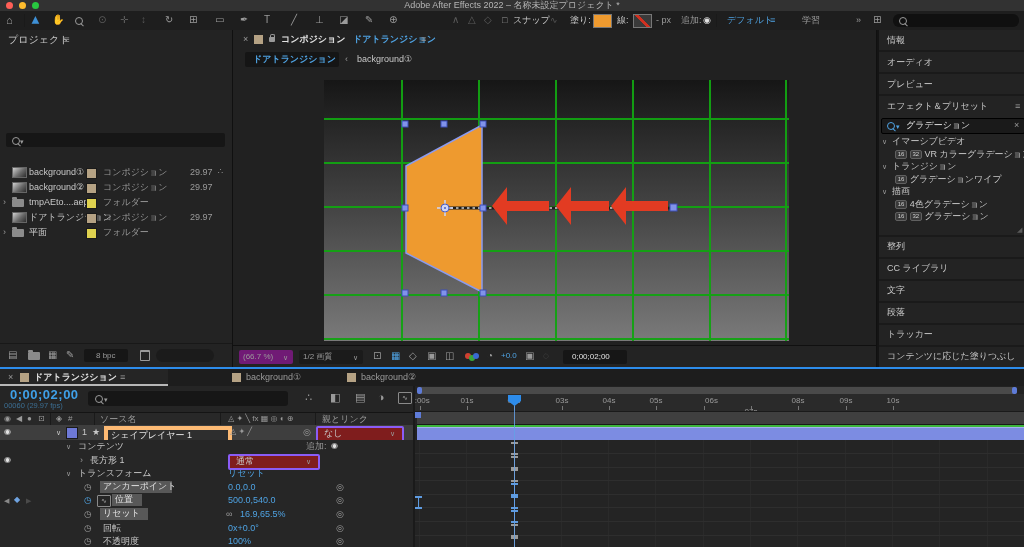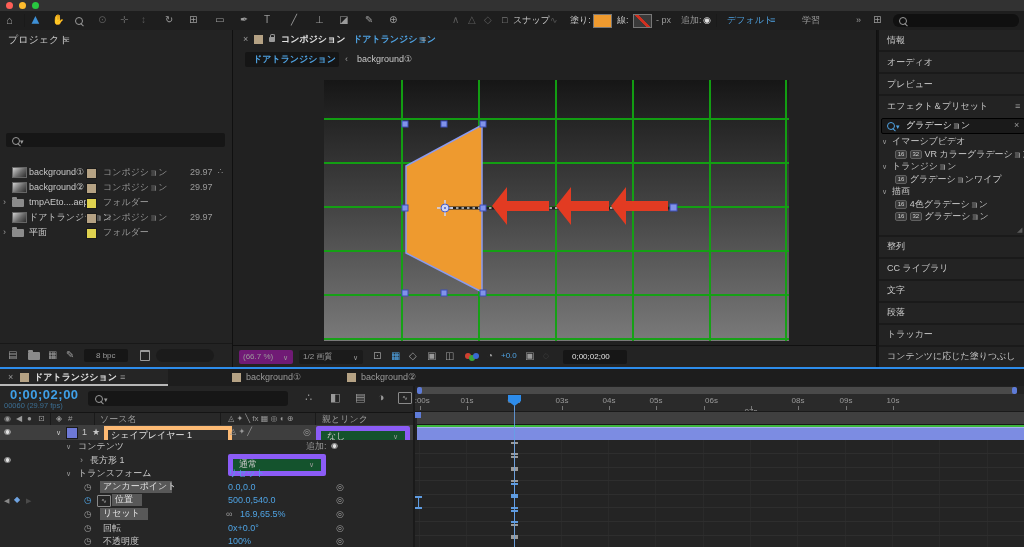--- a/index.html
+++ b/index.html
@@ -22,32 +22,33 @@
   .lockic::before{content:"";position:absolute;top:-3px;left:1px;width:3px;height:3px;border:1px solid #9a9a9a;
                   border-bottom:none;border-radius:2px 2px 0 0}
   .trash{position:absolute;width:8px;height:8px;border:1px solid #9a9a9a;border-top:2px solid #9a9a9a;border-radius:1px}
   .gbox{position:absolute;width:12px;height:10px;border:1px solid #8a8a8a;border-radius:1px;color:#b0b0b0;
         font-size:7px;line-height:9px;text-align:center}
   .ibeam{position:absolute;width:7px;height:9px;border-top:2px solid currentColor;border-bottom:2px solid currentColor;
          background:linear-gradient(currentColor,currentColor) center/1px 100% no-repeat}
   .badge{display:inline-block;min-width:8px;padding:0 1px;background:#3a3a3a;border:1px solid #606060;border-radius:2px;
          color:#d0d0d0;font-size:6px;line-height:7px;text-align:center;vertical-align:middle}
   .dot{position:absolute;border-radius:50%}
-  .ddbox{position:absolute;background:#14532d;border:5px solid #8b5cf6;border-radius:2px}
+  .ddbox{position:absolute;background:#7f1d1d;border:2px solid #8b5cf6;border-radius:2px}
   .sep{position:absolute;background:#1a1a1a}
 </style>
 </head>
 <body>
 
 <div id="app">
 
   <div class="abs" style="left:0;top:0;width:1024px;height:11px;background:#323232">
     <div class="dot" style="left:6px;top:2px;width:7px;height:7px;background:#FF5F57"></div>
     <div class="dot" style="left:19px;top:2px;width:7px;height:7px;background:#FEBC2E"></div>
     <div class="dot" style="left:32px;top:2px;width:7px;height:7px;background:#28C840"></div>
+    <div class="t f9" style="left:0;right:0;top:1px;text-align:center;color:#b5b5b5">Adobe After Effects 2022 – 名称未設定プロジェクト *</div>
   </div>
 
   <div class="abs" style="left:0;top:11px;width:1024px;height:19px;background:#1e1e1e;border-bottom:1px solid #050505">
     <span class="t f11 g" style="left:6px;top:4px">⌂</span>
     <div class="sep" style="left:24px;top:3px;width:1px;height:13px"></div>
     <span class="t f10" style="left:31px;top:4px;color:#3E90D6;transform:rotate(-90deg)">▶</span>
     <span class="t f10 g" style="left:52px;top:4px">✋</span>
     <span class="mag" style="left:75px;top:6px"></span>
     <span class="t f10 dim" style="left:98px;top:4px">⊙</span>
     <span class="t f10 dim" style="left:120px;top:4px">✛</span>

